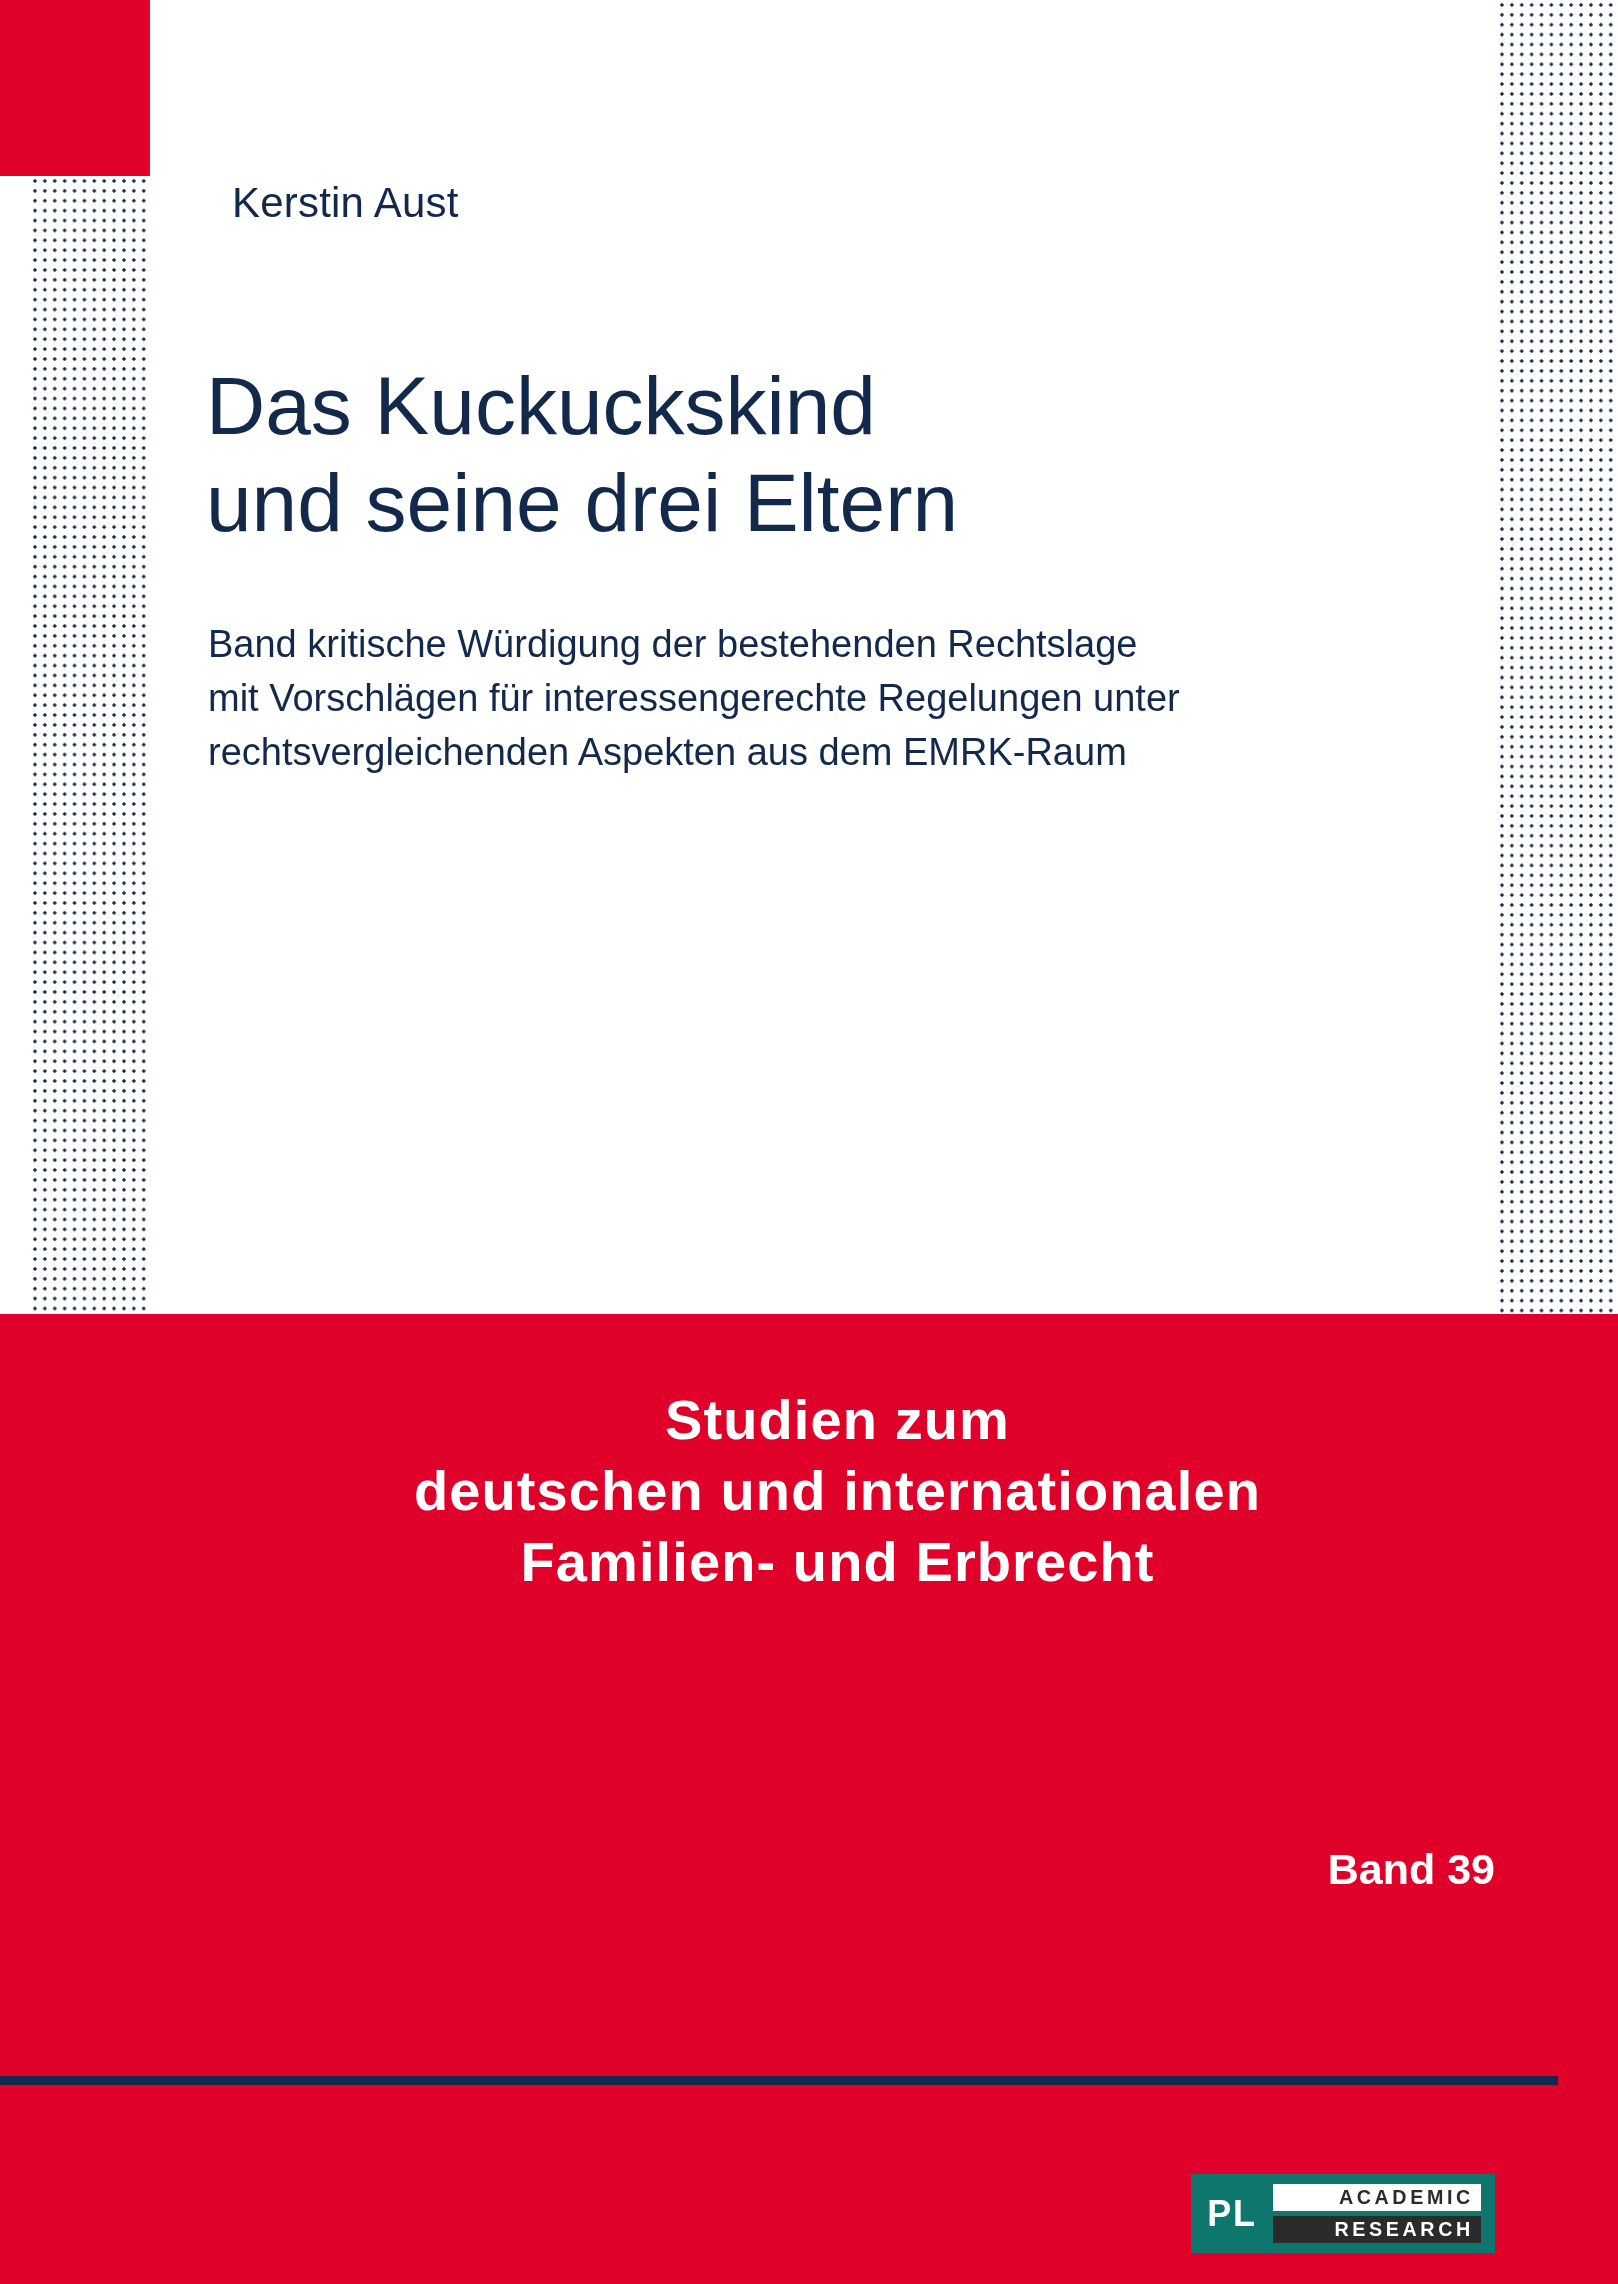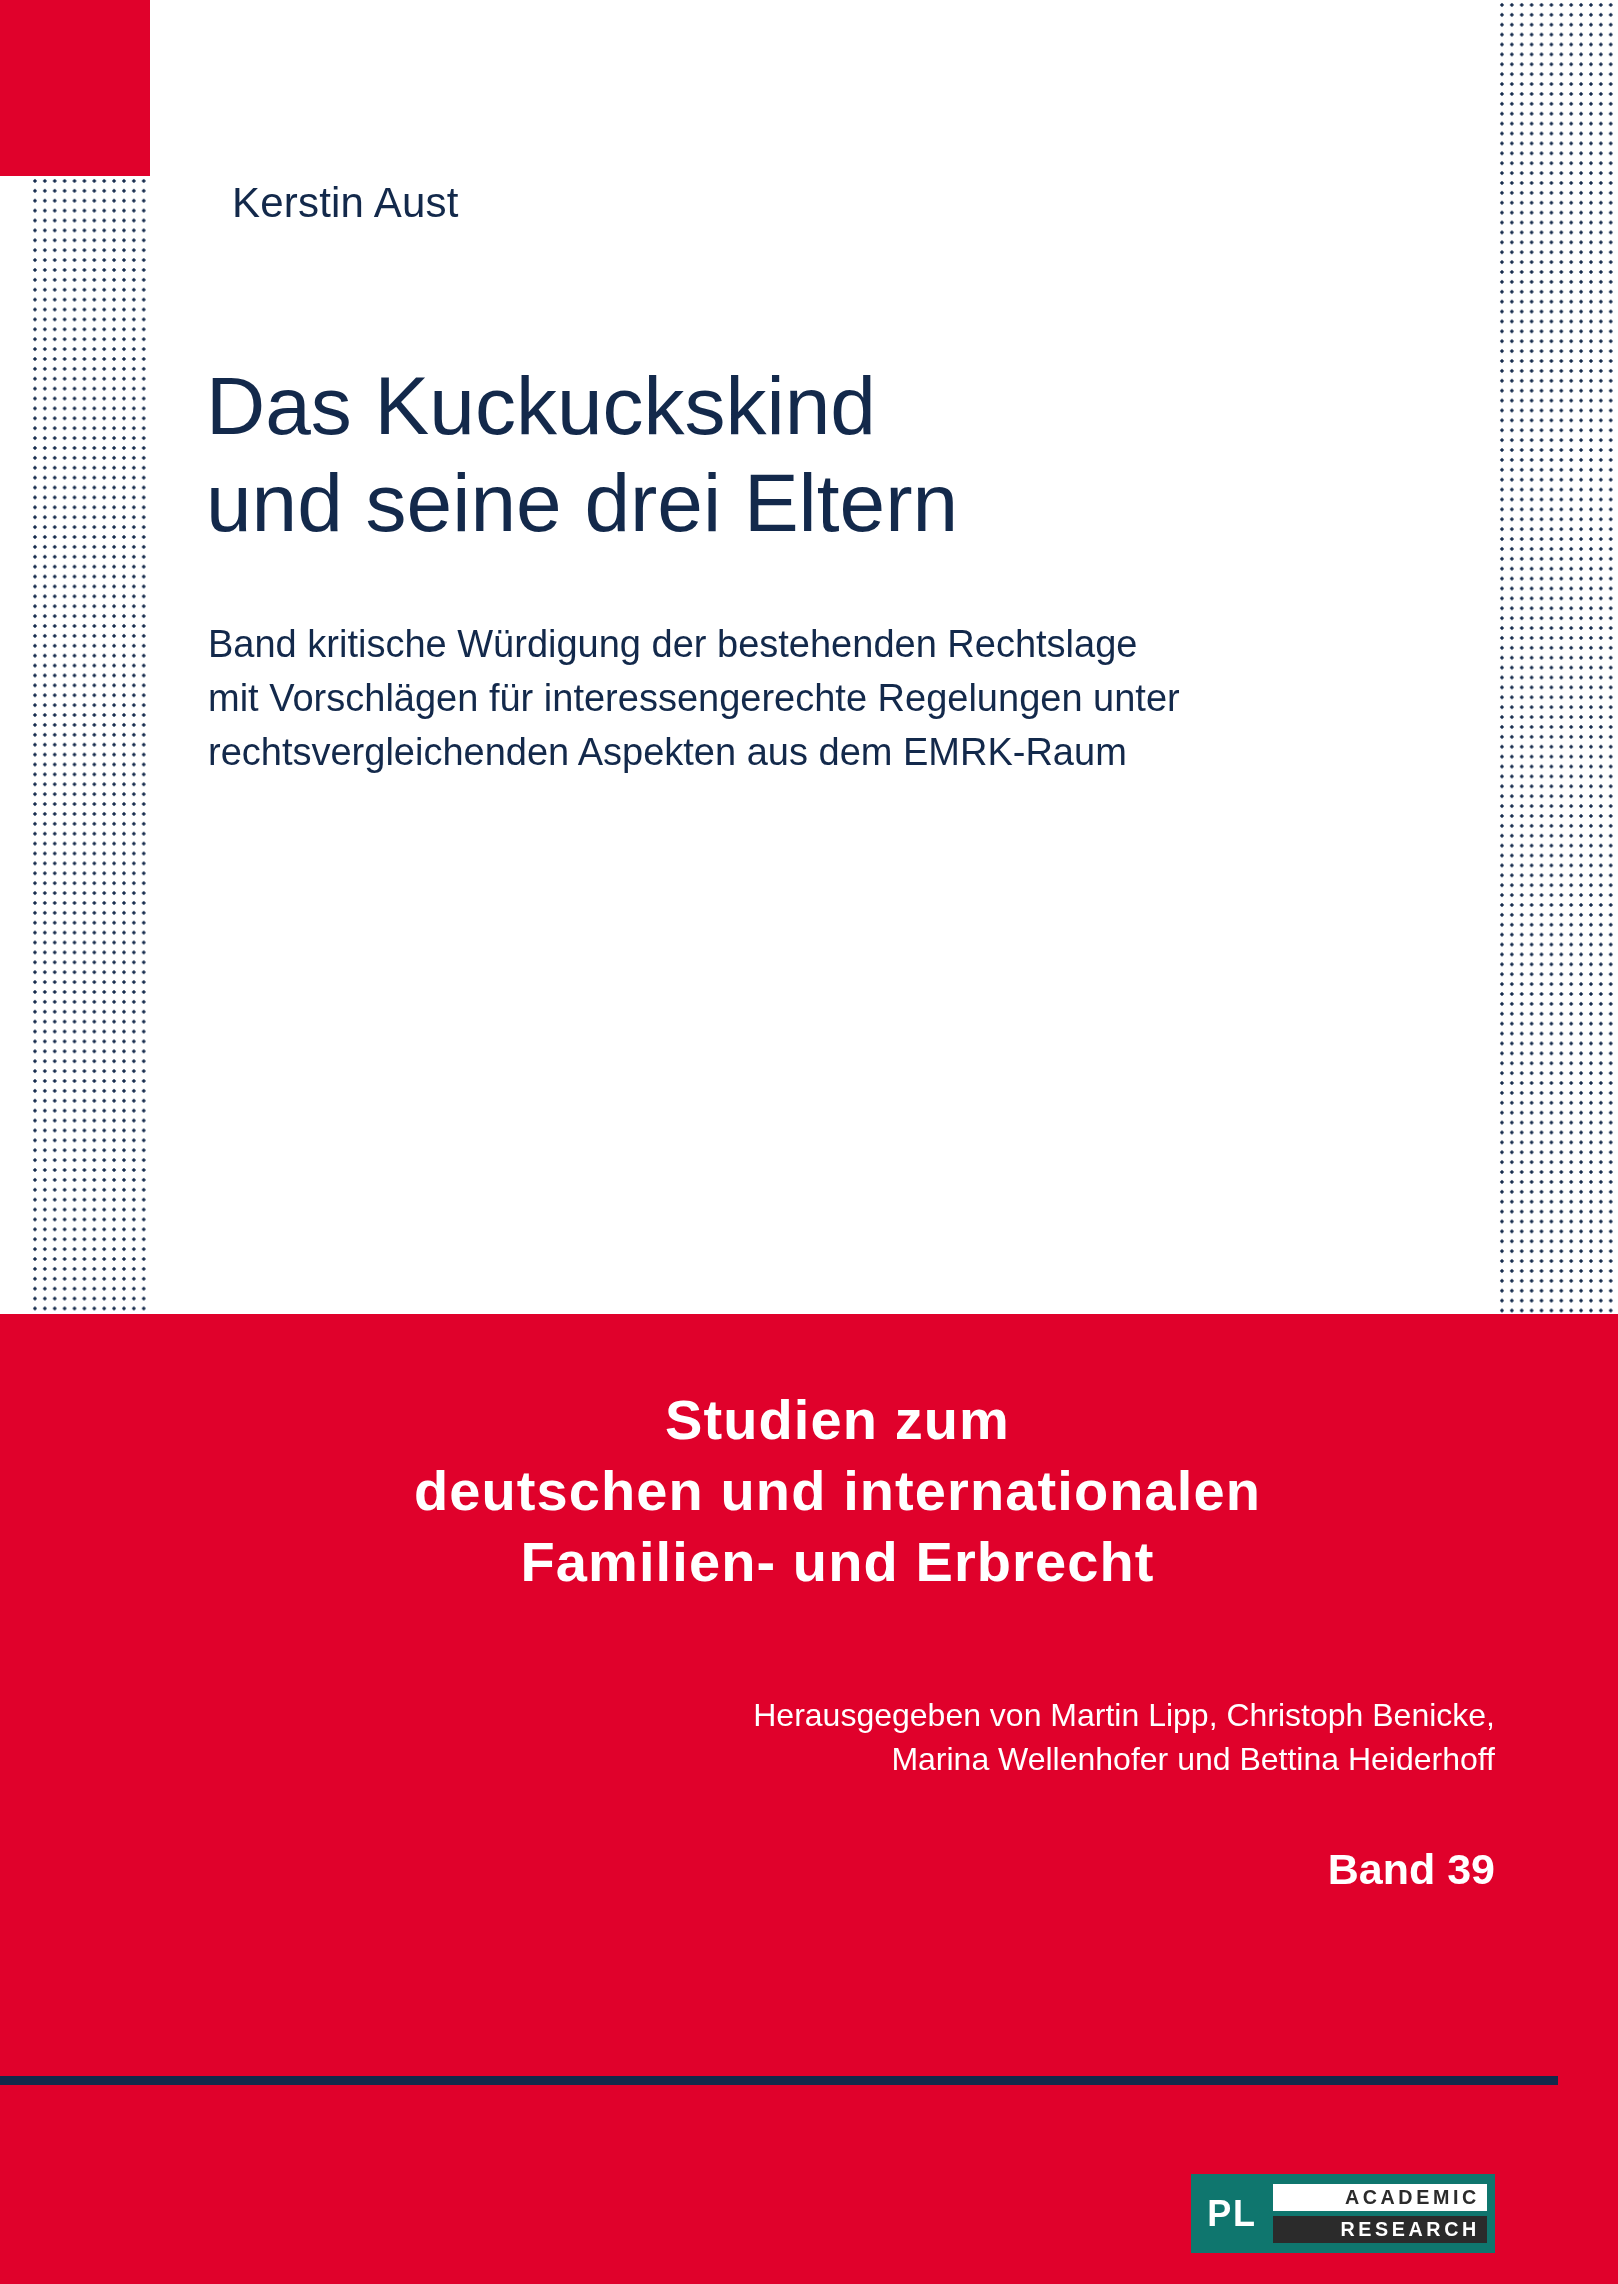--- a/index.html
+++ b/index.html
@@ -164,21 +164,21 @@
     color: #ffffff;
     font-size: 36px;
     font-weight: bold;
     letter-spacing: 1.8px;
   }
   .logo-right {
     flex: 1;
     display: flex;
     flex-direction: column;
     justify-content: center;
-    padding-right: 8px;
+    padding-right: 14px;
   }
   .logo-line {
     background: #ffffff;
     color: #2b2b2b;
     font-size: 19.7px;
     font-weight: bold;
     letter-spacing: 3.6px;
     text-align: right;
     padding: 1.8px 7.2px 1.8px 0;
     margin: 2.7px 0;
@@ -215,24 +215,20 @@
   </div>
 
   <div class="red-band"></div>
 
   <div class="series-title">
     <div>Studien zum</div>
     <div>deutschen und internationalen</div>
     <div>Familien- und Erbrecht</div>
   </div>
 
-  <div class="editors">
-    <div>Herausgegeben von Martin Lipp, Christoph Benicke,</div>
-    <div>Marina Wellenhofer und Bettina Heiderhoff</div>
-  </div>
 
   <div class="volume">Band 39</div>
 
   <div class="dark-rule"></div>
 
   <div class="logo">
     <div class="logo-pl">PL</div>
     <div class="logo-right">
       <div class="logo-line">ACADEMIC</div>
       <div class="logo-line second">RESEARCH</div>

